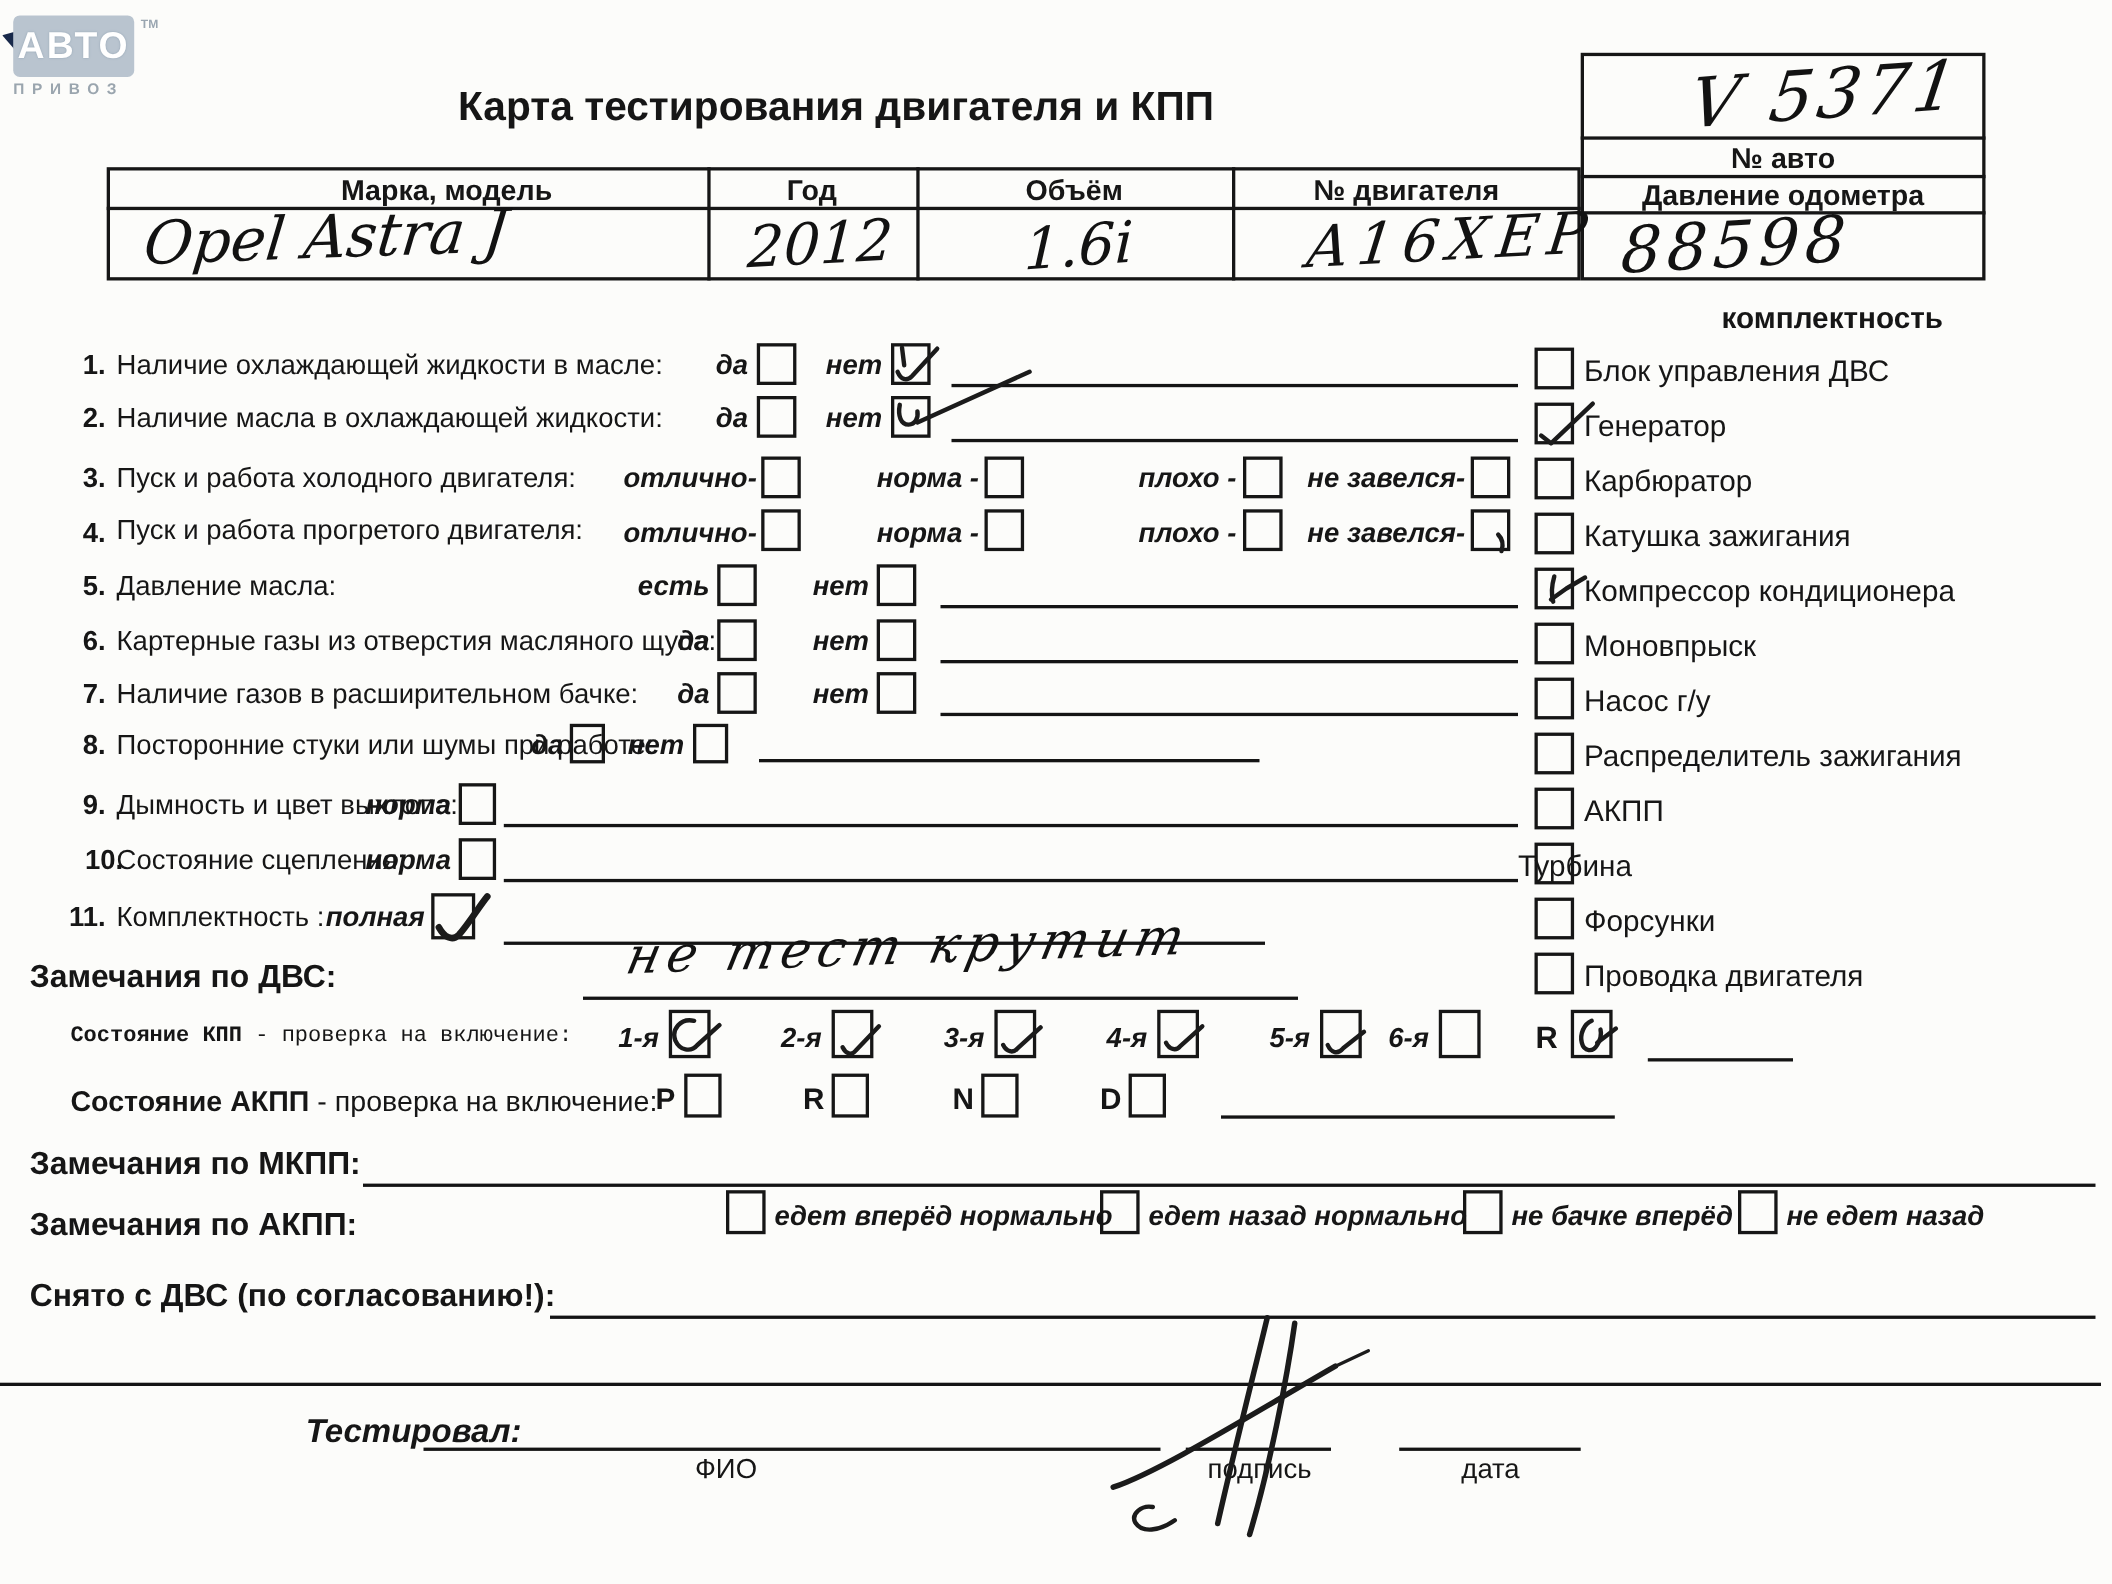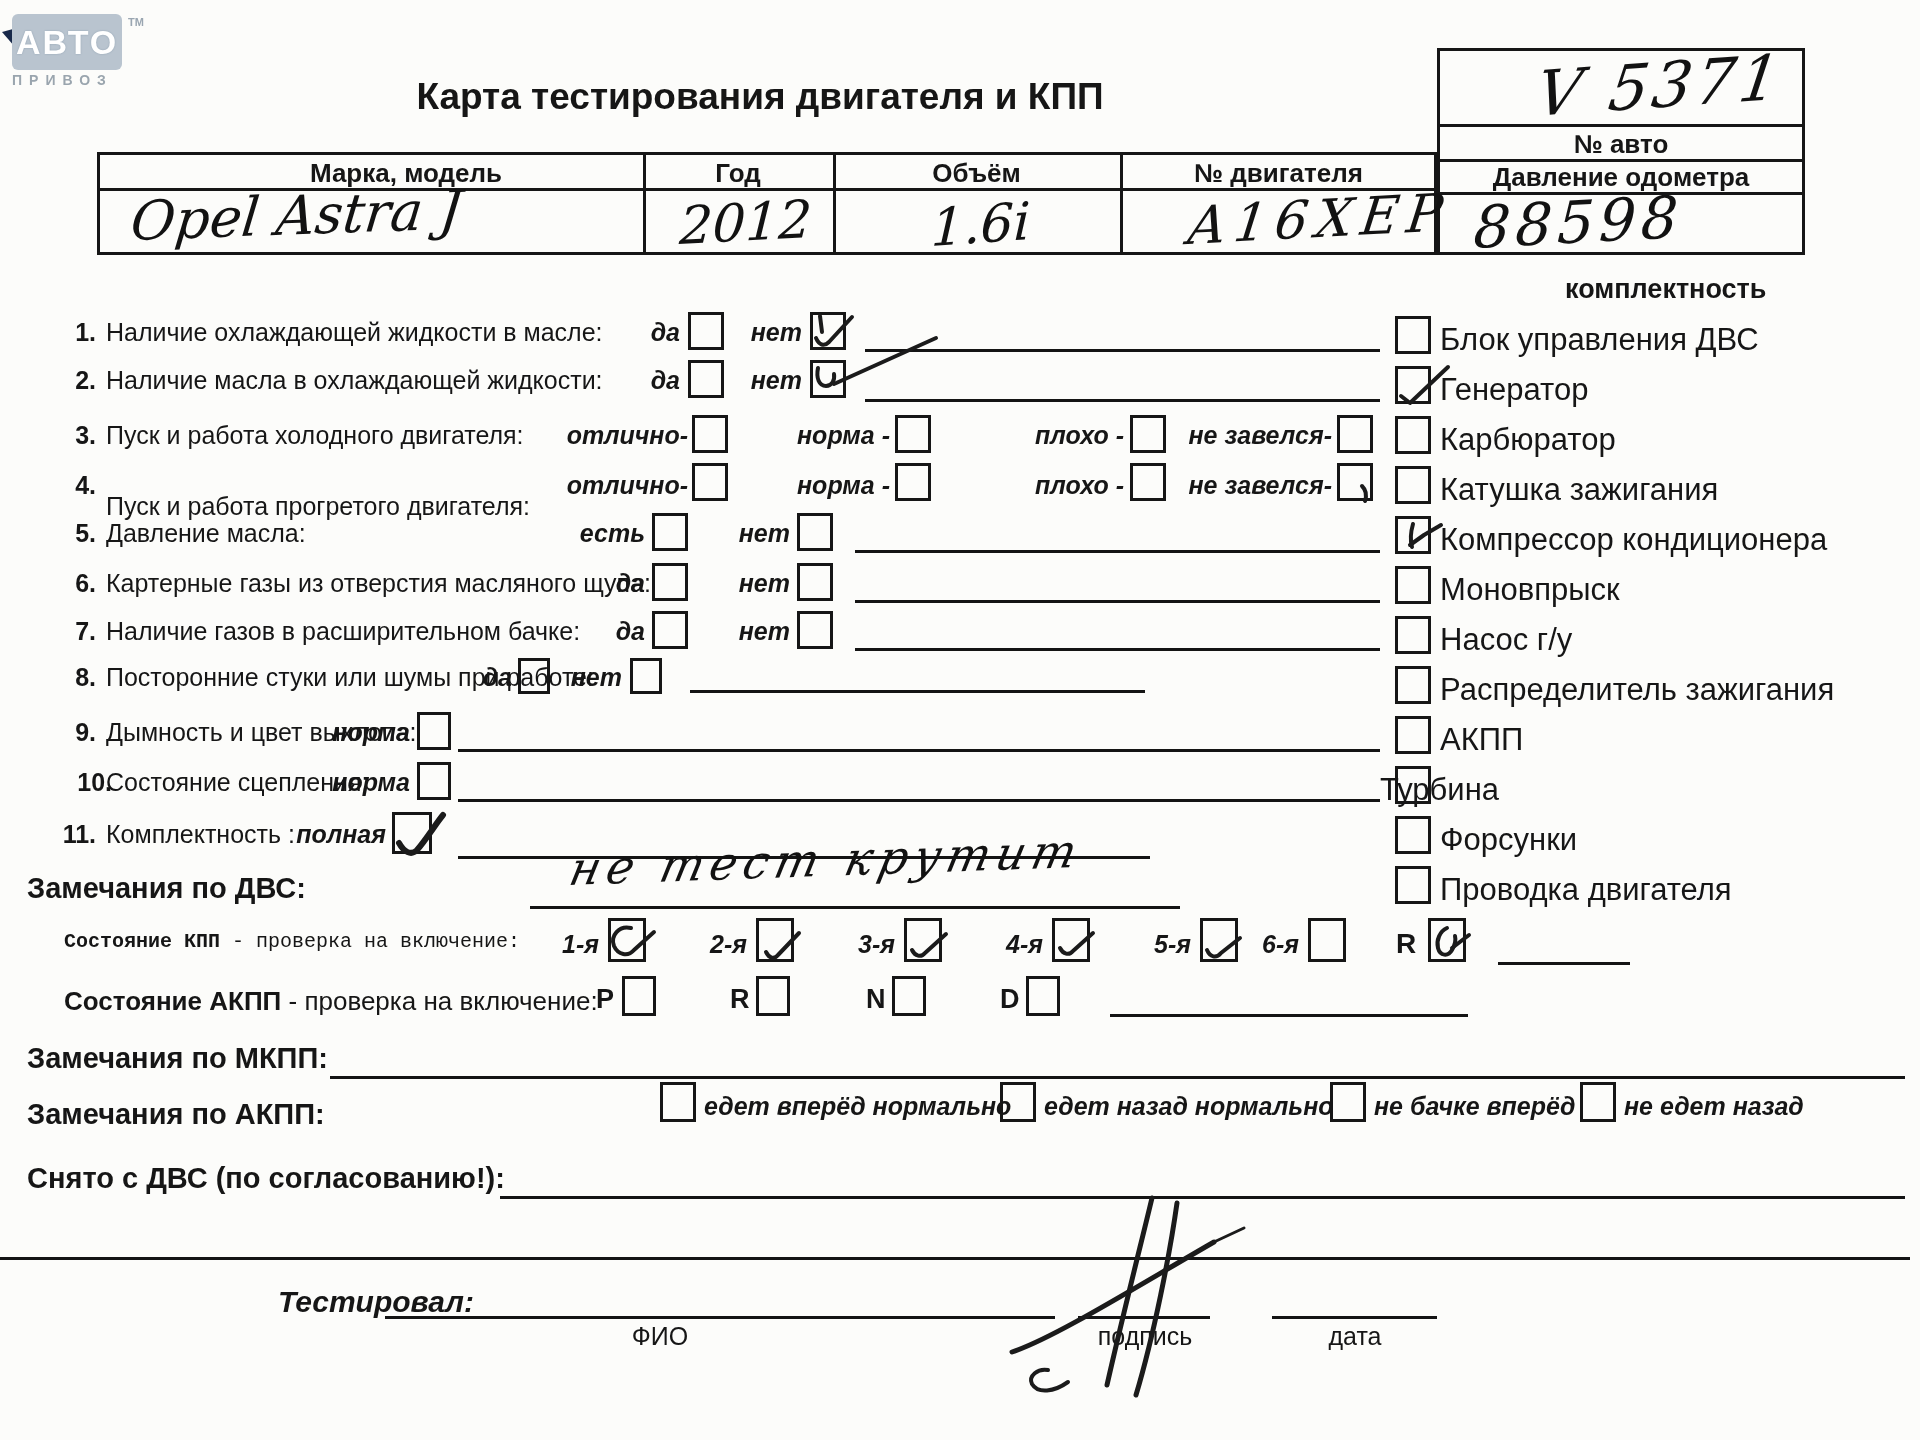--- a/index.html
+++ b/index.html
@@ -11,21 +11,21 @@
   .bold{font-weight:700;}
   .ital{font-style:italic;}
   .num{position:absolute;font-weight:700;font-size:25px;text-align:right;width:56px;}
   .opt{position:absolute;font-size:25px;font-style:italic;font-weight:600;white-space:nowrap;}
   .cb{position:absolute;border:3px solid #161616;background:transparent;}
   .uline{position:absolute;height:0;border-top:3px solid #141414;}
   .hw{position:absolute;font-family:"DejaVu Serif","Liberation Serif",serif;font-style:italic;
       color:#121212;white-space:nowrap;transform-origin:left bottom;}
   .cellhead{position:absolute;font-weight:700;font-size:26px;text-align:center;}
   .seclab{position:absolute;font-size:29px;font-weight:700;white-space:nowrap;}
-  .eq-label{position:absolute;font-size:31px;white-space:nowrap;}
+  .eq-label{position:absolute;font-size:27px;white-space:nowrap;}
   .tableline{position:absolute;background:#161616;}
   svg.overlay{position:absolute;left:0;top:0;pointer-events:none;}
   .logo-tile{position:absolute;left:12px;top:14px;width:110px;height:56px;background:#b9c4cf;
              border-radius:6px;display:flex;align-items:center;justify-content:center;}
   .logo-word{color:#ffffff;font-weight:700;font-size:34px;letter-spacing:2px;
              text-shadow:0 0 2px #8fa0b0;font-family:"Liberation Sans",sans-serif;}
   .logo-tm{position:absolute;left:128px;top:16px;font-size:11px;color:#9aa6b1;font-weight:700;}
   .logo-sub{position:absolute;left:12px;top:72px;width:112px;font-size:14px;letter-spacing:7px;
             color:#9aa5ae;font-weight:700;}
   .logo-blob{position:absolute;left:2px;top:26px;width:22px;height:20px;background:#18294a;
@@ -118,21 +118,21 @@
   <div class="opt" style="left:558px;top:421px;width:130px;text-align:right;">отлично-</div>
   <div class="cb" style="left:692px;top:415px;width:36px;height:38px;"></div>
   <div class="opt" style="left:780px;top:421px;width:110px;text-align:right;">норма -</div>
   <div class="cb" style="left:895px;top:415px;width:36px;height:38px;"></div>
   <div class="opt" style="left:1022px;top:421px;width:102px;text-align:right;">плохо -</div>
   <div class="cb" style="left:1130px;top:415px;width:36px;height:38px;"></div>
   <div class="opt" style="left:1188px;top:421px;width:144px;text-align:right;">не завелся-</div>
   <div class="cb" style="left:1337px;top:415px;width:36px;height:38px;"></div>
 
   <div class="num" style="left:40px;top:471px;">4.</div>
-  <div class="lbl" style="left:106px;top:492px;">Пуск и работа прогретого двигателя:</div>
+  <div class="lbl" style="left:106px;top:468px;">Пуск и работа прогретого двигателя:</div>
   <div class="opt" style="left:558px;top:471px;width:130px;text-align:right;">отлично-</div>
   <div class="cb" style="left:692px;top:463px;width:36px;height:38px;"></div>
   <div class="opt" style="left:780px;top:471px;width:110px;text-align:right;">норма -</div>
   <div class="cb" style="left:895px;top:463px;width:36px;height:38px;"></div>
   <div class="opt" style="left:1022px;top:471px;width:102px;text-align:right;">плохо -</div>
   <div class="cb" style="left:1130px;top:463px;width:36px;height:38px;"></div>
   <div class="opt" style="left:1188px;top:471px;width:144px;text-align:right;">не завелся-</div>
   <div class="cb" style="left:1337px;top:463px;width:36px;height:38px;"></div>
 
   <div class="num" style="left:40px;top:519px;">5.</div>

